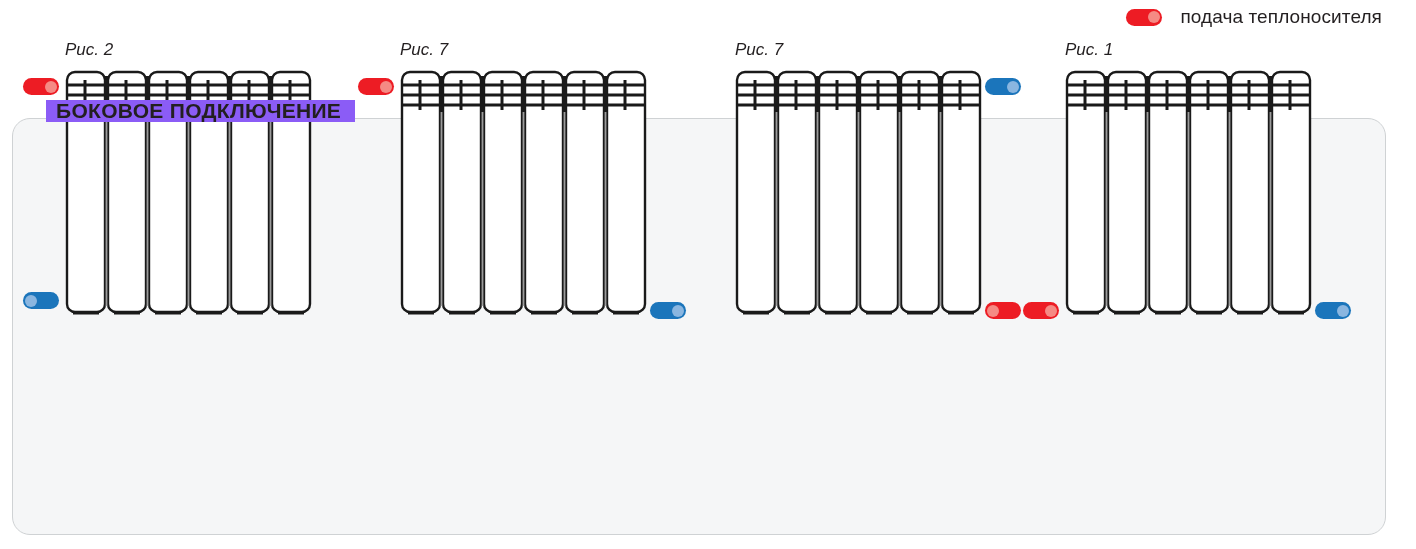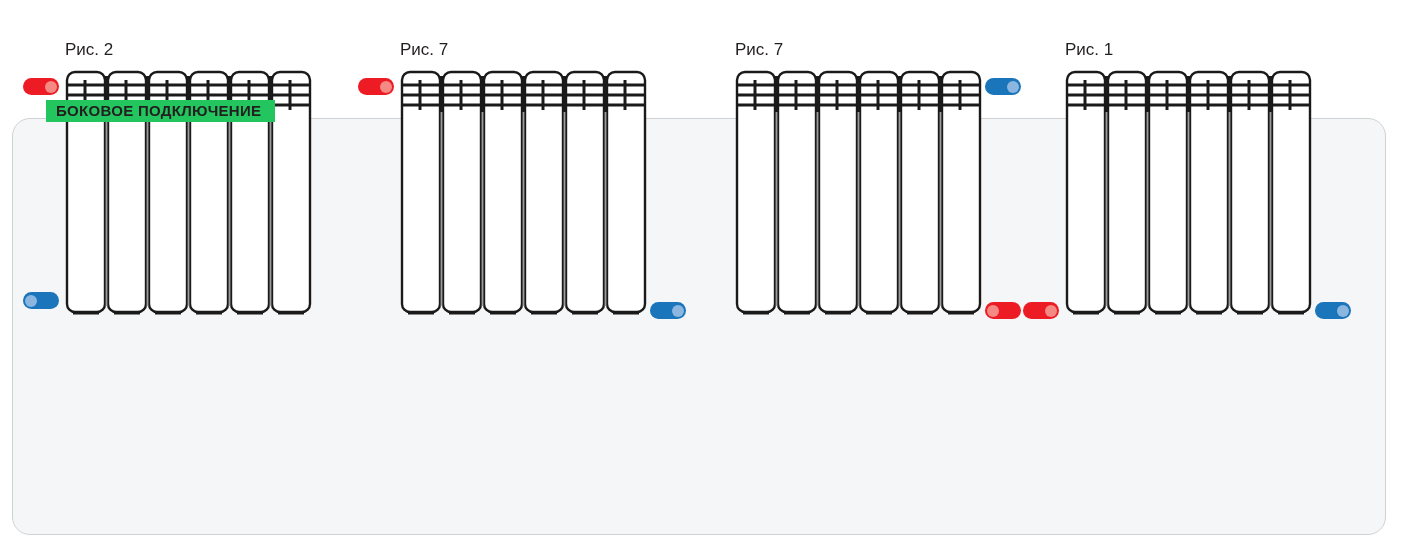--- a/index.html
+++ b/index.html
@@ -56,39 +56,40 @@
     left:12px;top:118px;
     width:1374px;height:417px;
     background:#f5f6f7;
     border:1px solid #cfd2d4;
     border-radius:18px;
     box-sizing:border-box;
   }
   .panel-title{
     position:absolute;
     left:46px;top:100px;
-    background:#22c55e;
+    background:#8b5cf6;
     padding:0 14px 0 10px;
-    font-size:15px;
+    font-size:21px;
     font-weight:bold;
     color:#231f20;
     letter-spacing:.3px;
     z-index:5;
     line-height:22px;
   }
 
   
   .figure{
     position:absolute;
     top:40px;
   }
   .fig-caption{
     position:absolute;
     top:0;left:0;
     font-size:17px;
+    font-style:italic;
     color:#231f20;
     white-space:nowrap;
   }
   .rad-wrap{
     position:absolute;
     top:30px;left:0;
     width:250px;height:250px;
   }
 
   
@@ -102,20 +103,26 @@
   
   #fig2{left:65px;}
   #fig3{left:400px;}
   #fig4{left:735px;}
   #fig5{left:1065px;}
 </style>
 </head>
 <body>
 
 <div class="legend">
+  <div class="legend-row">
+    <span class="pill red">
+      <span class="knob right"></span>
+    </span>
+    <span class="legend-label">подача теплоносителя</span>
+  </div>
 </div>
 
 <div class="panel"></div>
 <div class="panel-title">БОКОВОЕ ПОДКЛЮЧЕНИЕ</div>
 
 <div class="figure" id="fig2">
   <div class="fig-caption">Рис. 2</div>
   <div class="rad-wrap">
     <svg class="rad-svg" width="252" height="252" viewBox="0 0 252 252" xmlns="http://www.w3.org/2000/svg">
       <g fill="#ffffff" stroke="#1a1a1a" stroke-width="2.4">

